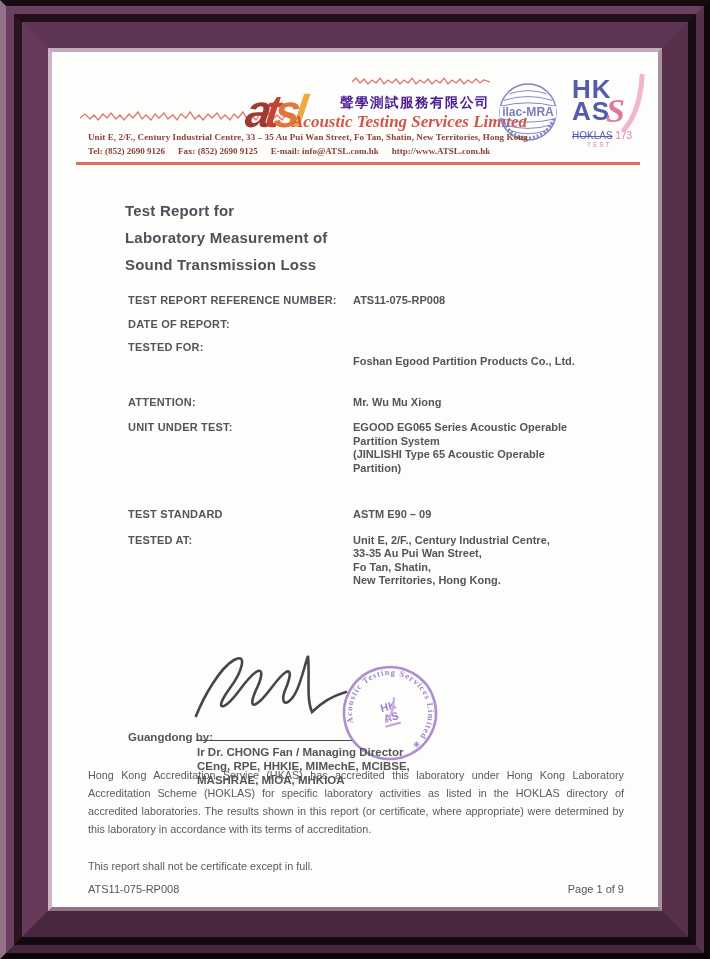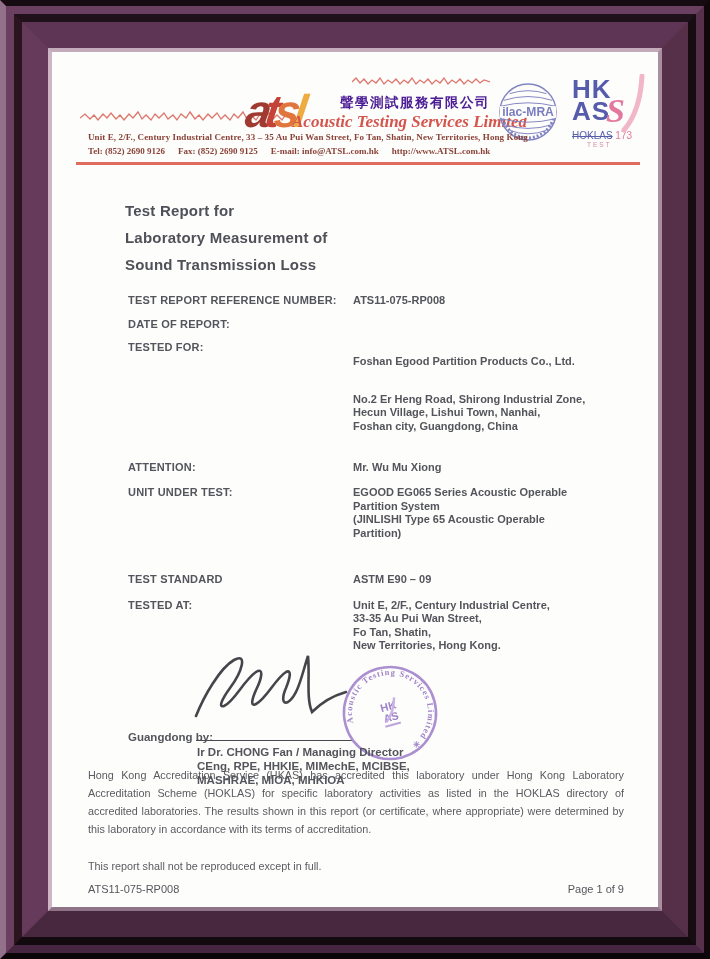--- a/index.html
+++ b/index.html
@@ -163,23 +163,20 @@
       <div class="flabel">TEST REPORT REFERENCE NUMBER:</div>
       <div class="fvalue">ATS11-075-RP008</div>
     </div>
     <div class="frow mb10">
       <div class="flabel">DATE OF REPORT:</div>
     </div>
     <div class="frow mb14">
       <div class="flabel">TESTED FOR:</div>
       <div class="fvalue">
         <div>Foshan Egood Partition Products Co., Ltd.</div>
-        <div class="v2">No.2 Er Heng Road, Shirong Industrial Zone,
-Hecun Village, Lishui Town, Nanhai,
-Foshan city, Guangdong, China</div>
       </div>
     </div>
     <div class="frow mb12">
       <div class="flabel">ATTENTION:</div>
       <div class="fvalue">Mr. Wu Mu Xiong</div>
     </div>
     <div class="frow mb33">
       <div class="flabel">UNIT UNDER TEST:</div>
       <div class="fvalue">EGOOD EG065 Series Acoustic Operable
 Partition System
@@ -217,21 +214,21 @@
     <path d="M58,36 C55,46 50,54 44,58" fill="none" stroke="#c3a5e0" stroke-width="2.5"></path>
     <rect x="42" y="61" width="16" height="2" fill="#b193d6"></rect>
   </svg>
   <div class="approver">
     <div>Ir Dr. CHONG Fan / Managing Director</div>
     <div>CEng, RPE, HHKIE, MIMechE, MCIBSE,</div>
     <div>MASHRAE, MIOA, MHKIOA</div>
   </div>
 
   <div class="accr-note">Hong Kong Accreditation Service (HKAS) has accredited this laboratory under Hong Kong Laboratory Accreditation Scheme (HOKLAS) for specific laboratory activities as listed in the HOKLAS directory of accredited laboratories. The results shown in this report (or certificate, where appropriate) were determined by this laboratory in accordance with its terms of accreditation.</div>
-  <div class="repro-note">This report shall not be reproduced except in full.</div>
+  <div class="repro-note">This report shall not be certificate except in full.</div>
   <div class="bottom-row">
     <span>ATS11-075-RP008</span>
     <span>Page 1 of 9</span>
   </div>
 
 </div>
 </div>
           </div>
         </div>
       </div>

